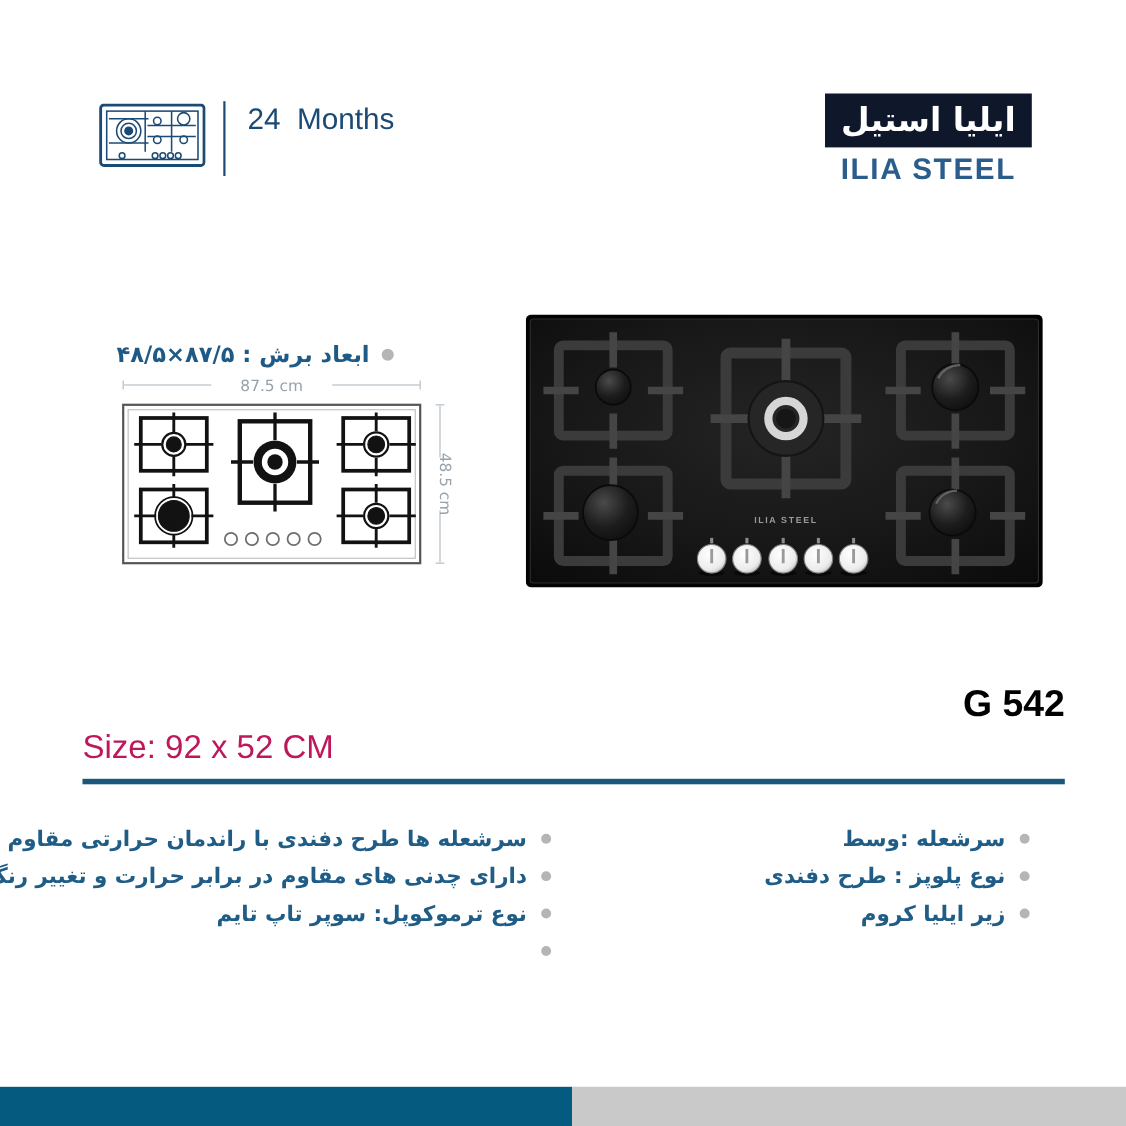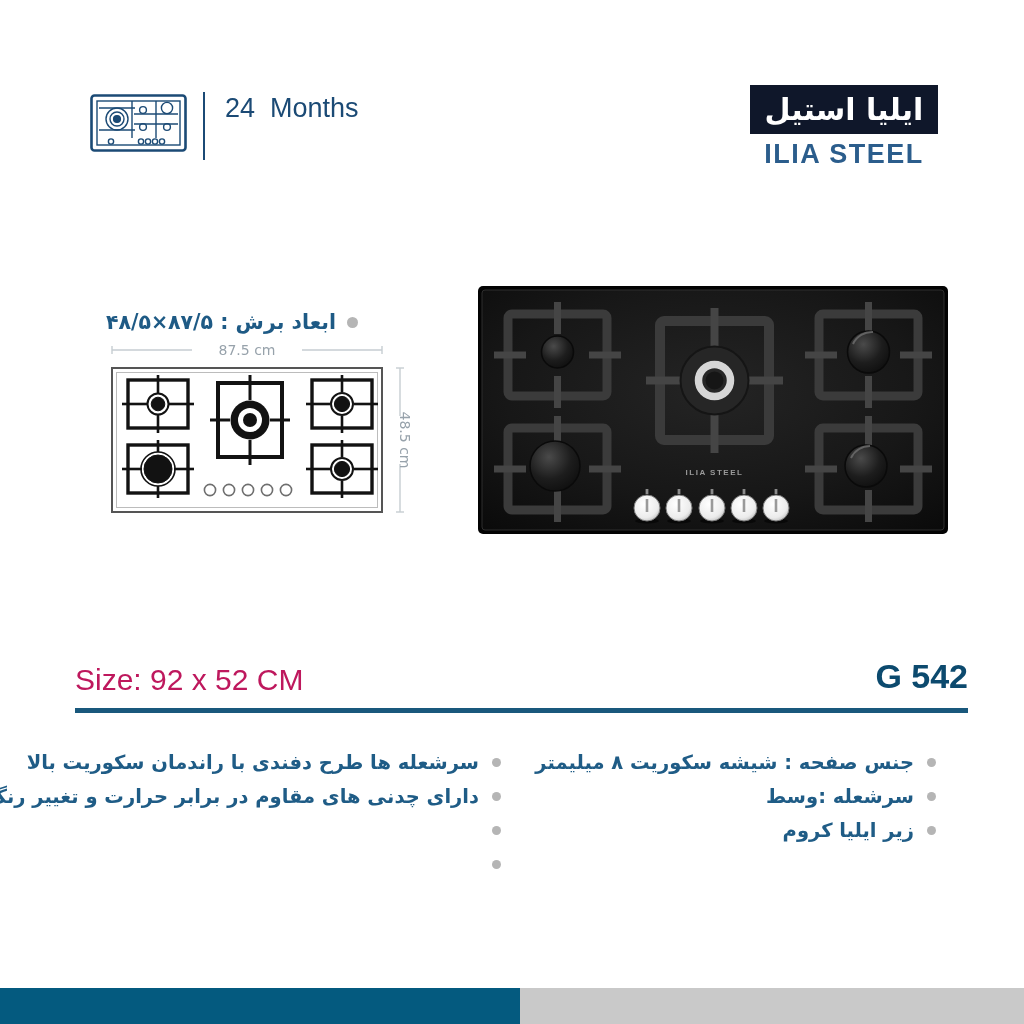--- a/index.html
+++ b/index.html
@@ -21,22 +21,22 @@
   
   .cutsize{position:absolute;top:294px;right:666px;display:flex;direction:rtl;align-items:center;gap:11px;
     color:#1e5a85;font-size:20.5px;font-weight:bold;white-space:nowrap;margin-top:16px;}
   .dot{width:11px;height:11px;border-radius:50%;background:#b5b5b5;flex:0 0 auto;}
   
   .drawing{position:absolute;left:95px;top:338px;text-decoration:underline;}
   .photo{position:absolute;left:478px;top:286px;}
   
   .size-label{position:absolute;left:75px;top:663px;font-family:"Liberation Sans",sans-serif;
     font-size:30px;color:#be185d;}
-  .model{position:absolute;right:56px;top:657px;font-family:"Liberation Sans",sans-serif;
-    font-size:34px;font-weight:bold;color:#0c4a6e;}
+  .model{position:absolute;right:56px;top:621px;font-family:"Liberation Sans",sans-serif;
+    font-size:34px;font-weight:bold;color:#000000;}
   .rule{position:absolute;left:75px;top:708px;width:893px;height:5px;background:#19587c;}
   
   .features{position:absolute;top:745px;margin:0;padding:0;list-style:none;}
   .features.right-col{right:88px;}
   .features.left-col{right:523px;}
   .features li{display:flex;direction:rtl;align-items:center;gap:13px;height:34px;
     font-size:19.5px;font-weight:bold;color:#1f5c86;white-space:nowrap;}
   .features .dot{width:9px;height:9px;}
   
   .footer-blue{position:absolute;left:0;top:988px;width:520px;height:36px;background:#045a7f;}
@@ -301,42 +301,43 @@
   </svg>
 </div>
 
 <div class="size-label">Size: 92 x 52 CM</div>
 <div class="model">G 542</div>
 <div class="rule"></div>
 
 <ul class="features left-col">
   <li>
     <span class="dot"></span>
-    <span>سرشعله ها طرح دفندی با راندمان سکوریت بالا</span>
+    <span>سرشعله ها طرح دفندی با راندمان حرارتی مقاوم</span>
   </li>
   <li>
     <span class="dot"></span>
     <span>دارای چدنی های مقاوم در برابر حرارت و تغییر رنگ</span>
   </li>
   <li>
     <span class="dot"></span>
+    <span>نوع ترموکوپل: سوپر تاپ تایم</span>
   </li>
   <li>
     <span class="dot"></span>
   </li>
 </ul>
 
 <ul class="features right-col">
   <li>
     <span class="dot"></span>
-    <span>جنس صفحه : شیشه سکوریت ۸ میلیمتر</span>
-  </li>
-  <li>
-    <span class="dot"></span>
     <span>سرشعله :وسط</span>
+  </li>
+  <li>
+    <span class="dot"></span>
+    <span>نوع پلوپز : طرح دفندی</span>
   </li>
   <li>
     <span class="dot"></span>
     <span>زیر ایلیا کروم</span>
   </li>
 </ul>
 
 <div class="footer-blue"></div>
 <div class="footer-gray"></div>
 

